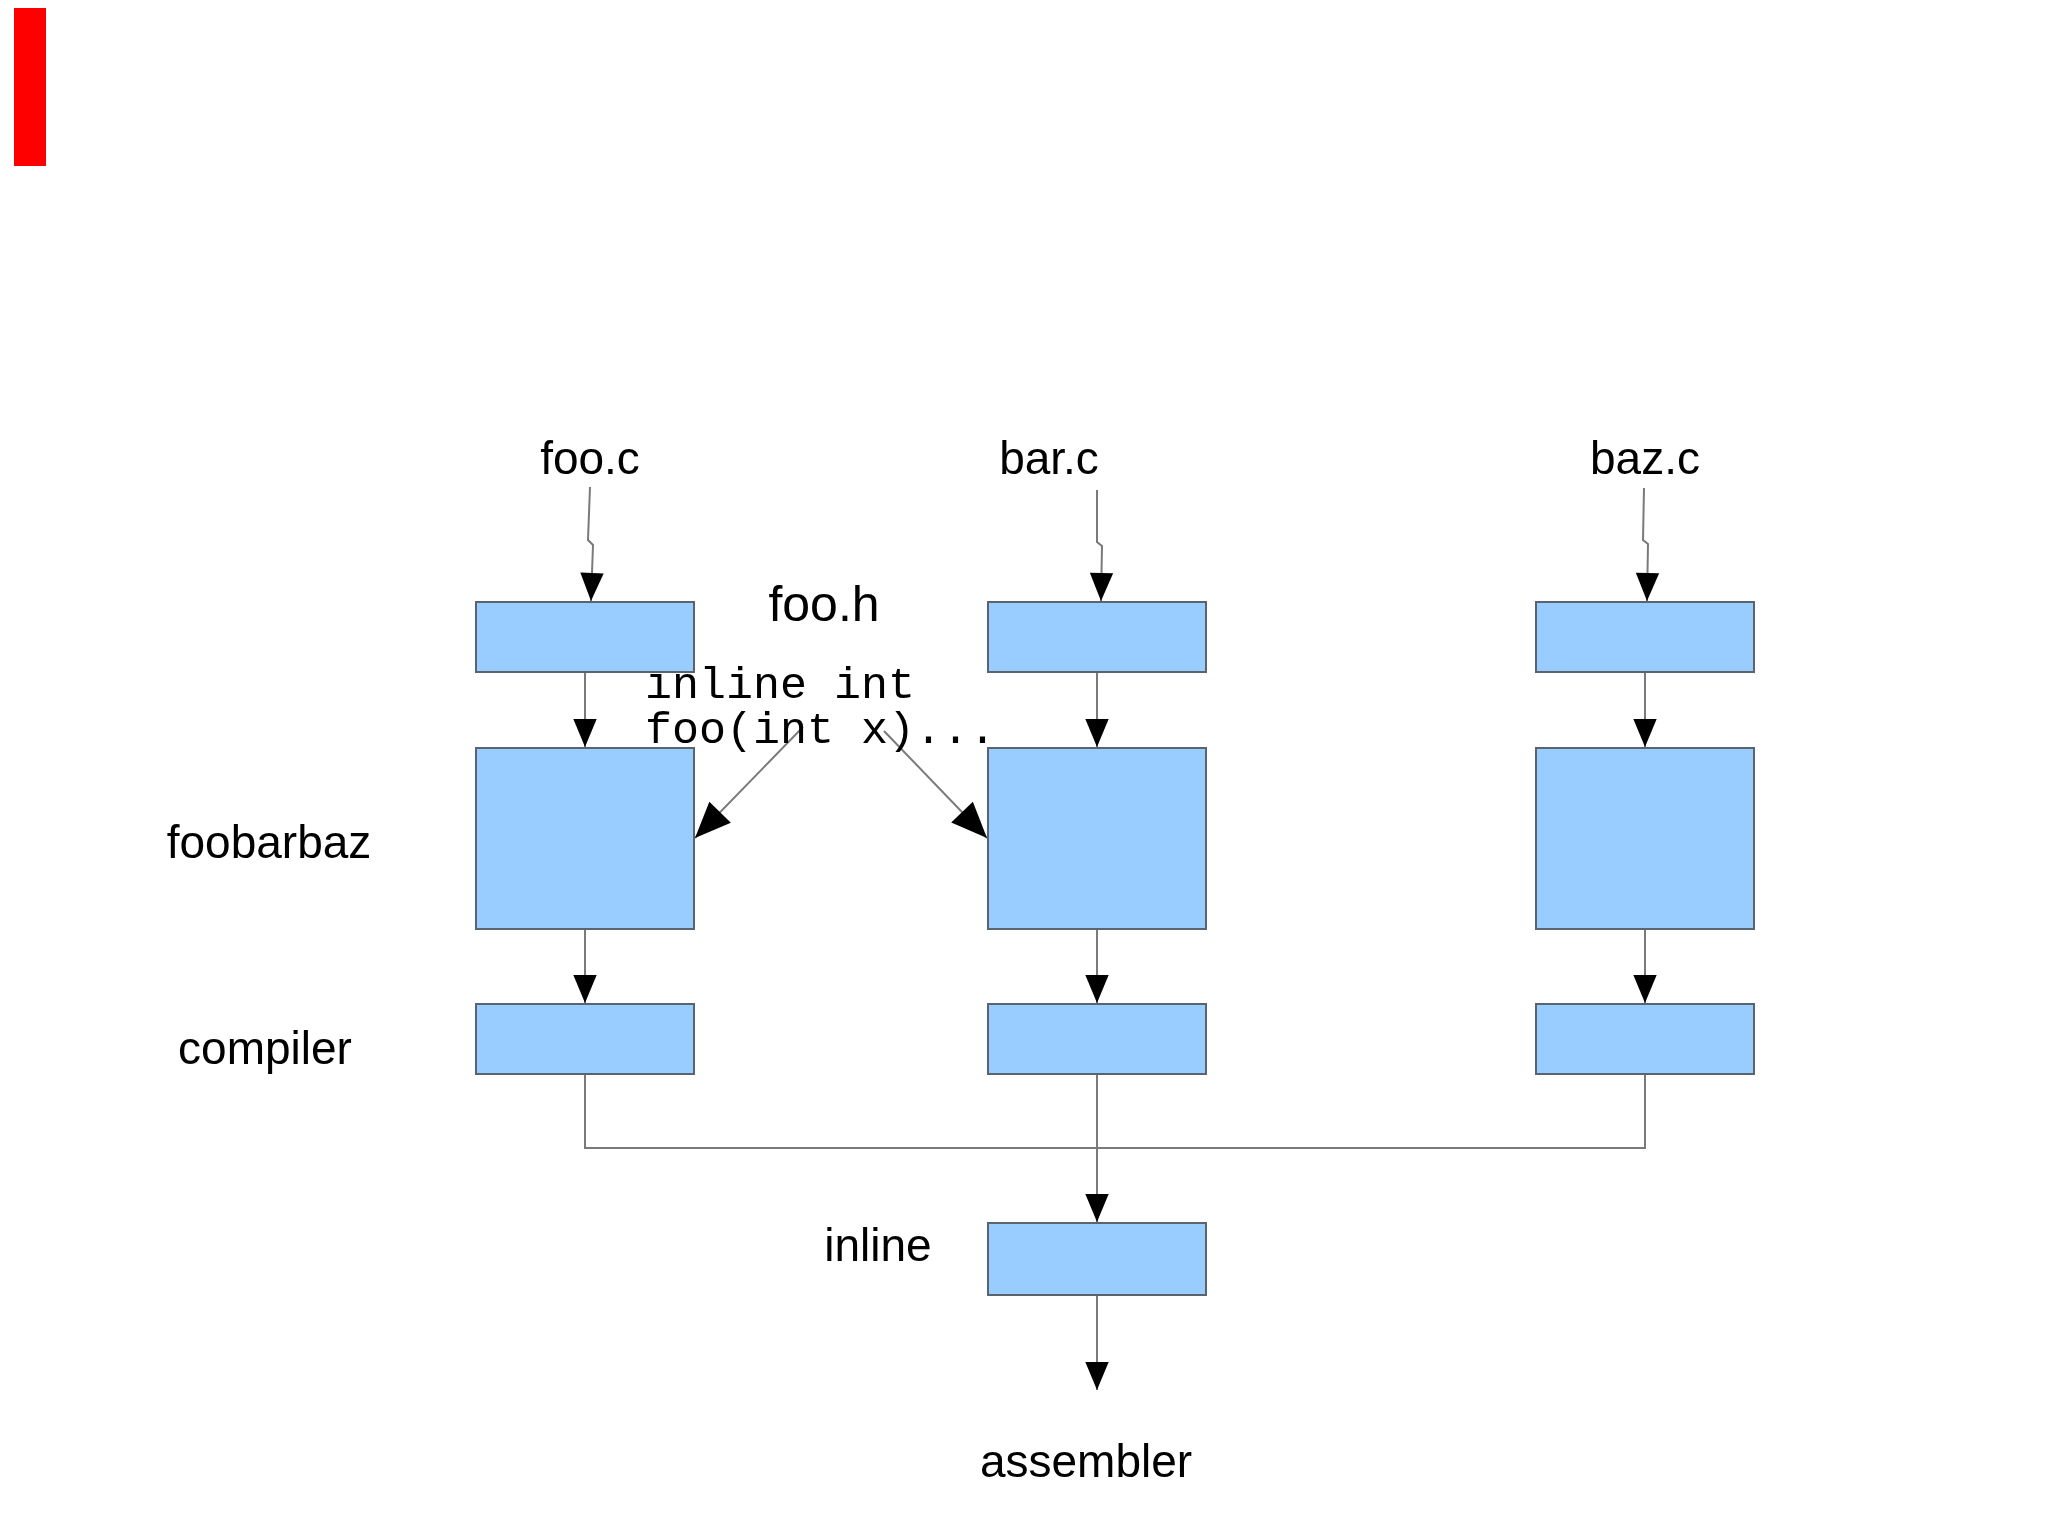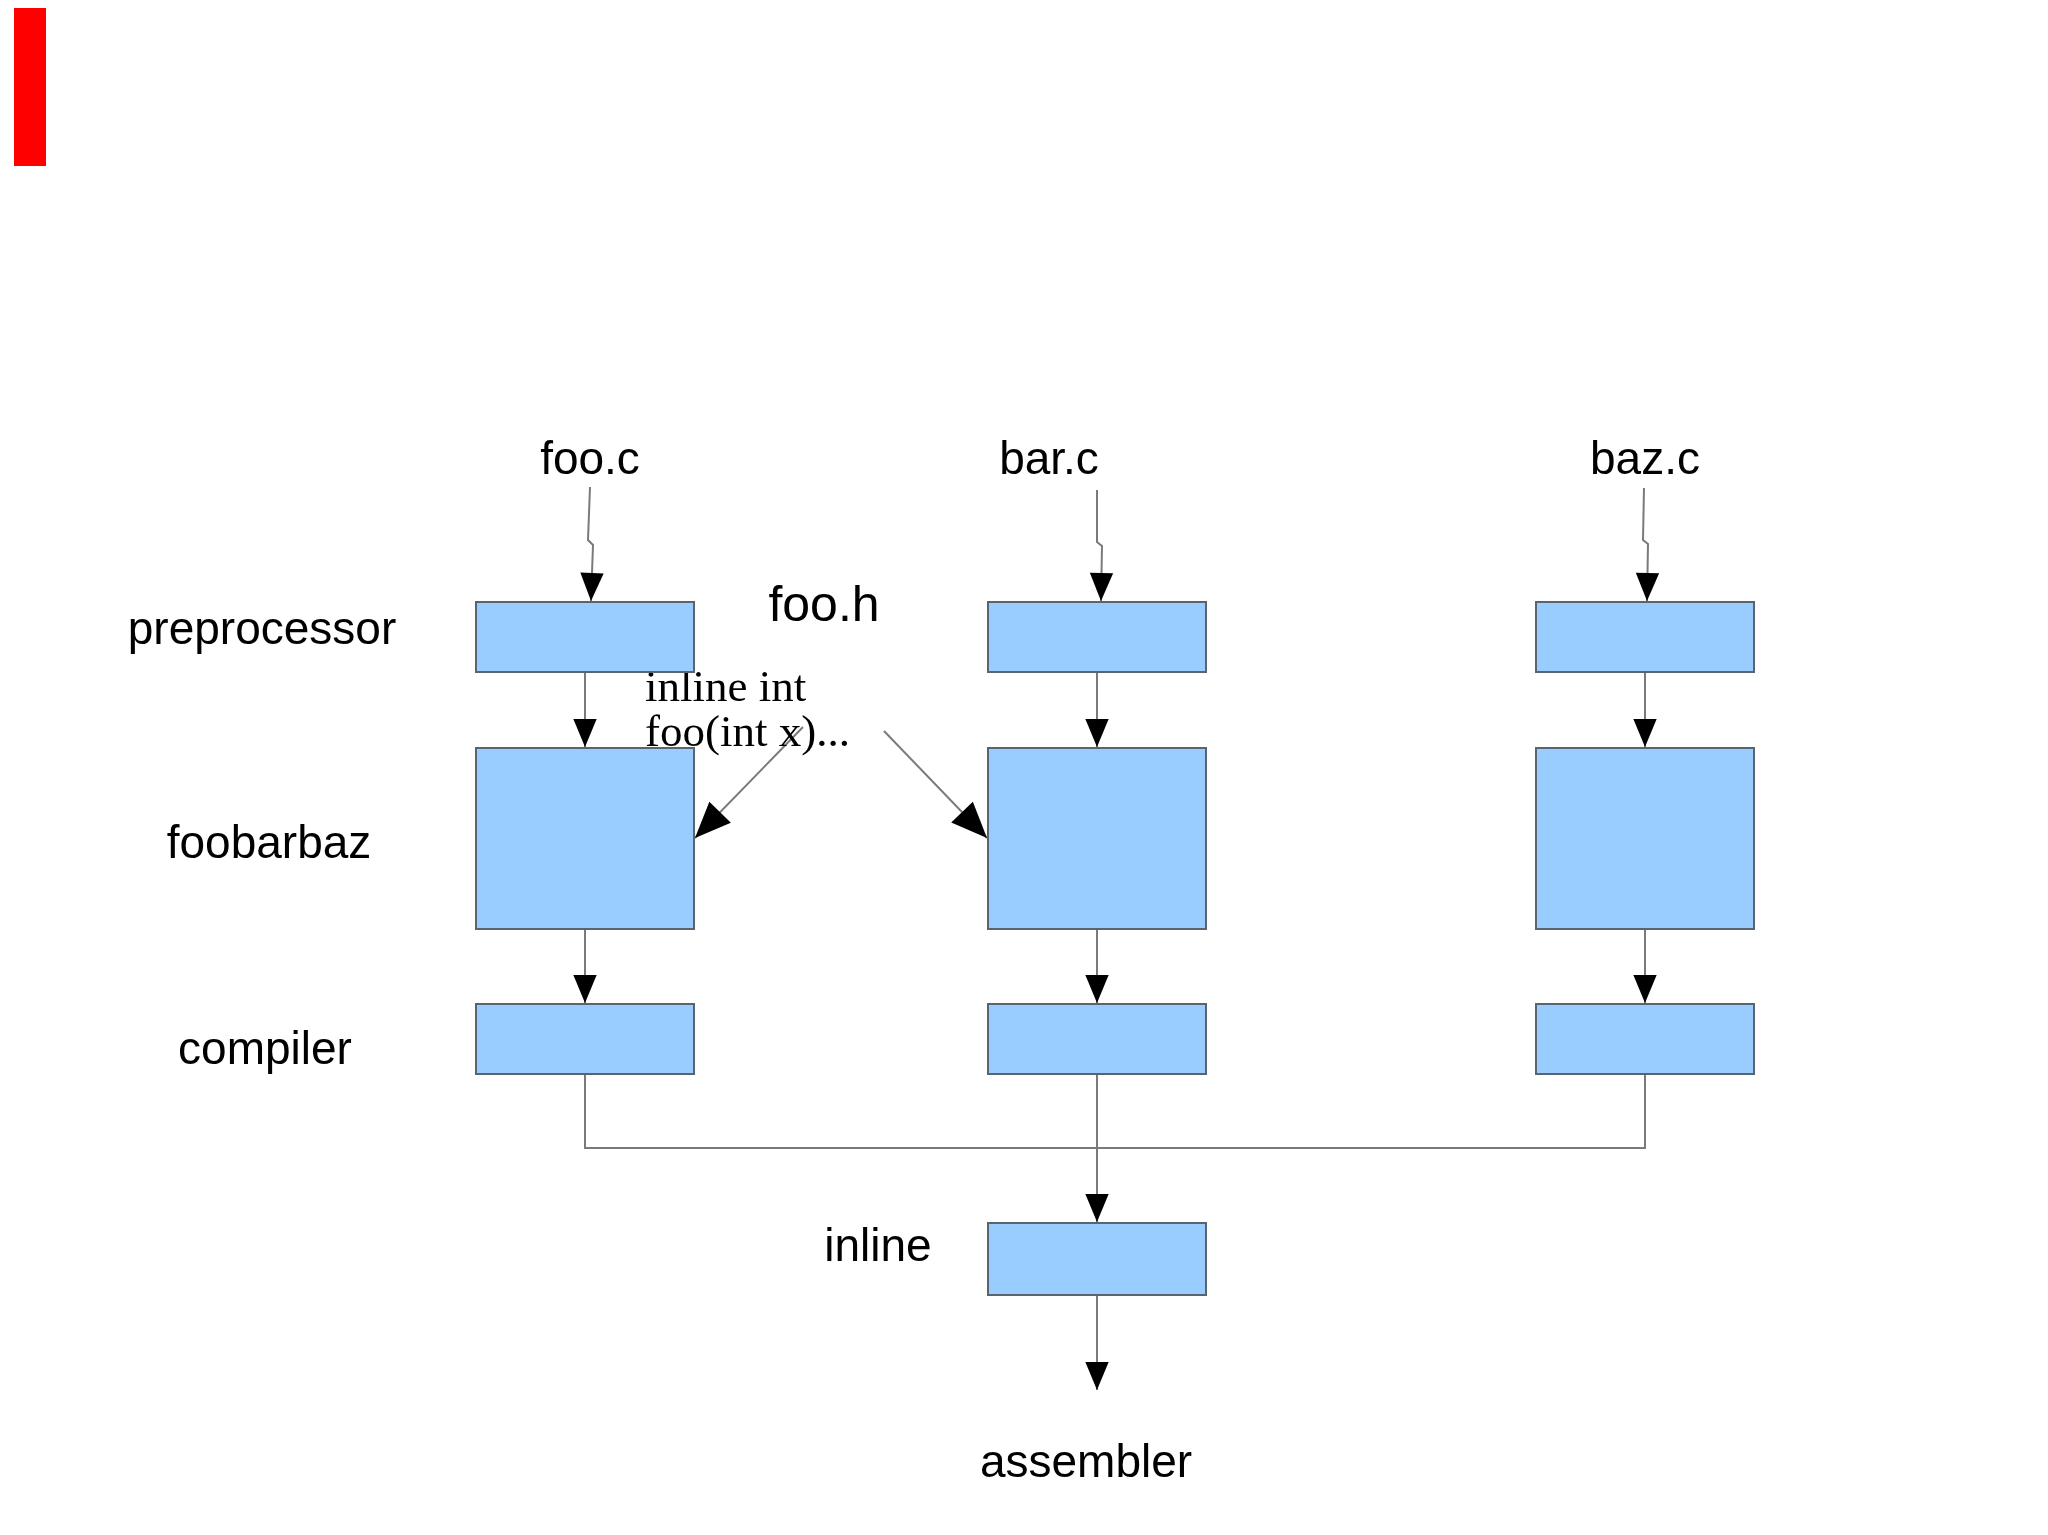--- a/index.html
+++ b/index.html
@@ -30,21 +30,21 @@
   }
   .node{
     position:absolute;
     background:var(--box-fill);
     border:2px solid var(--box-border);
     box-sizing:border-box;
   }
   .annotation{
     position:absolute;
     left:645px;top:664px;
-    font-family:Liberation Serif, serif;
+    font-family:Liberation Mono, monospace;
     font-size:45px;
     line-height:45px;
     white-space:pre;
     color:var(--text-color);
   }
   .red-bar{
     position:absolute;
     left:14px;top:8px;width:32px;height:158px;
     background:var(--red-marker);
   }
@@ -89,21 +89,20 @@
     </g>
   </svg>
 
   <div class="annotation"><span>inline int</span>
 <span>foo(int x)...</span></div>
 
   <div class="lbl" style="left:590px;top:458px">foo.c</div>
   <div class="lbl" style="left:1049px;top:458px">bar.c</div>
   <div class="lbl" style="left:1645px;top:458px">baz.c</div>
 
-  <div class="lbl" style="left:262px;top:628px">preprocessor</div>
   <div class="lbl" style="left:269px;top:842px">foobarbaz</div>
   <div class="lbl" style="left:265px;top:1048px">compiler</div>
   <div class="lbl" style="left:878px;top:1245px">inline</div>
 
   <div class="lbl" style="left:824px;top:604px;font-size:50px">foo.h</div>
 
   <div class="node" style="left:475px;top:601px;width:220px;height:72px"></div>
   <div class="node" style="left:475px;top:747px;width:220px;height:183px"></div>
   <div class="node" style="left:475px;top:1003px;width:220px;height:72px"></div>
 

